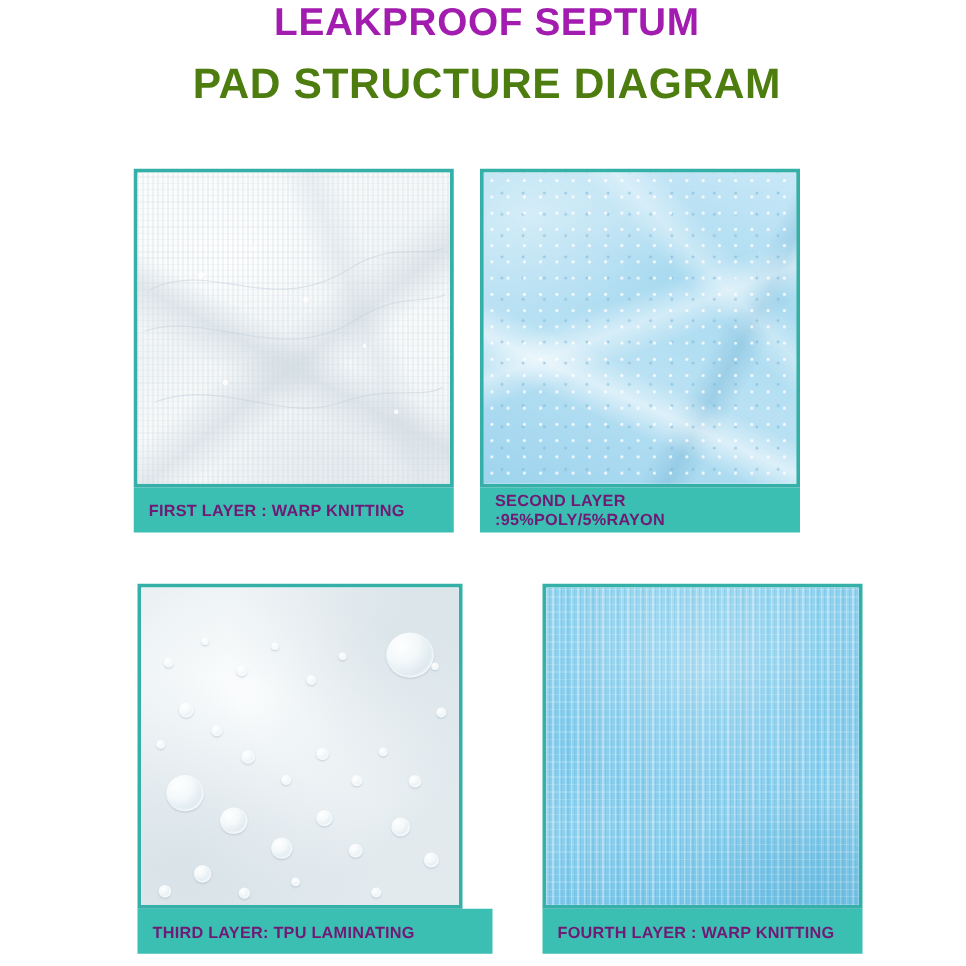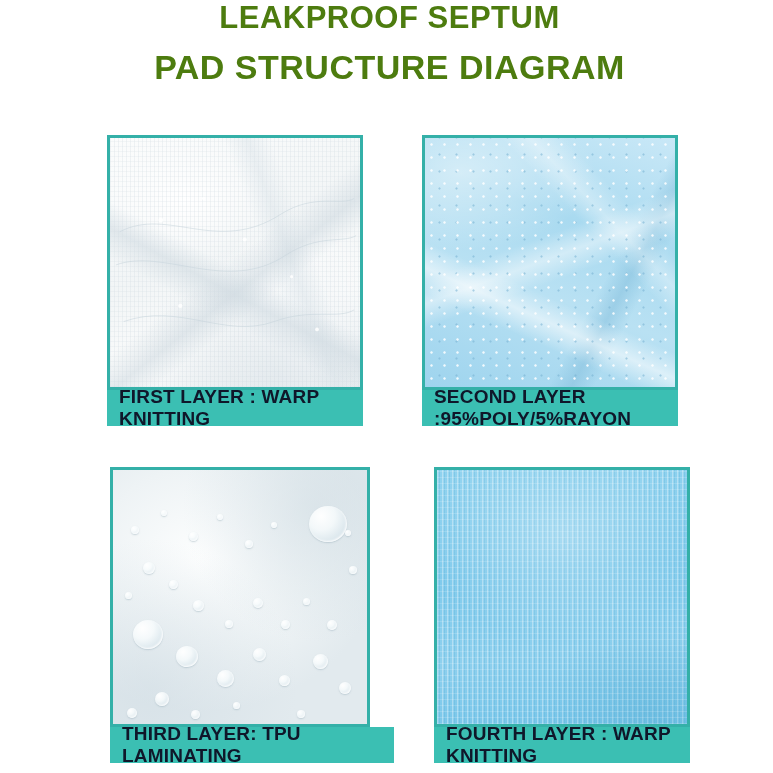--- a/index.html
+++ b/index.html
@@ -25,21 +25,21 @@
     position: absolute;
     left: 0;
     top: 0;
     width: 773px;
     text-align: center;
   }
   .title-line1 {
     font-size: 31px;
     font-weight: bold;
     letter-spacing: 0.5px;
-    color: #4d7c0f;
+    color: #a21caf;
     line-height: 1.0;
     margin-top: 2px;
     padding-left: 6px;
   }
   .title-line2 {
     font-size: 34px;
     font-weight: bold;
     letter-spacing: 0.5px;
     color: #4d7c0f;
     line-height: 1.0;
@@ -59,22 +59,22 @@
   }
   .swatch {
     position: relative;
     border: 3px solid #34b0a8;
     box-sizing: border-box;
     overflow: hidden;
   }
   .caption {
     box-sizing: border-box;
     background: #3bbfb3;
-    color: #0f172a;
-    font-size: 19px;
+    color: #701a75;
+    font-size: 13px;
     font-weight: bold;
     letter-spacing: 0.2px;
     display: flex;
     align-items: center;
     padding-left: 12px;
     height: 36px;
   }
 
   
   .tex1 {
@@ -226,21 +226,21 @@
             <circle cx="138" cy="104" r="2.1"></circle>
             <circle cx="186" cy="142" r="1.6"></circle>
             <circle cx="72" cy="172" r="2.2"></circle>
             <circle cx="212" cy="196" r="1.9"></circle>
           </g>
         </svg>
       </div>
       <div class="caption">FIRST LAYER : WARP KNITTING</div>
     </div>
 
-    <div class="cell" style="left:422px; top:5px; width:256px;">
+    <div class="cell" style="left:384px; top:5px; width:256px;">
       <div class="swatch" style="width:256px; height:255px;">
         <div class="tex2"></div>
       </div>
       <div class="caption">SECOND LAYER :95%POLY/5%RAYON</div>
     </div>
 
     <div class="cell" style="left:110px; top:337px; width:284px;">
       <div class="swatch" style="width:260px; height:260px;">
           <div class="tex3">
             <div class="drops">

